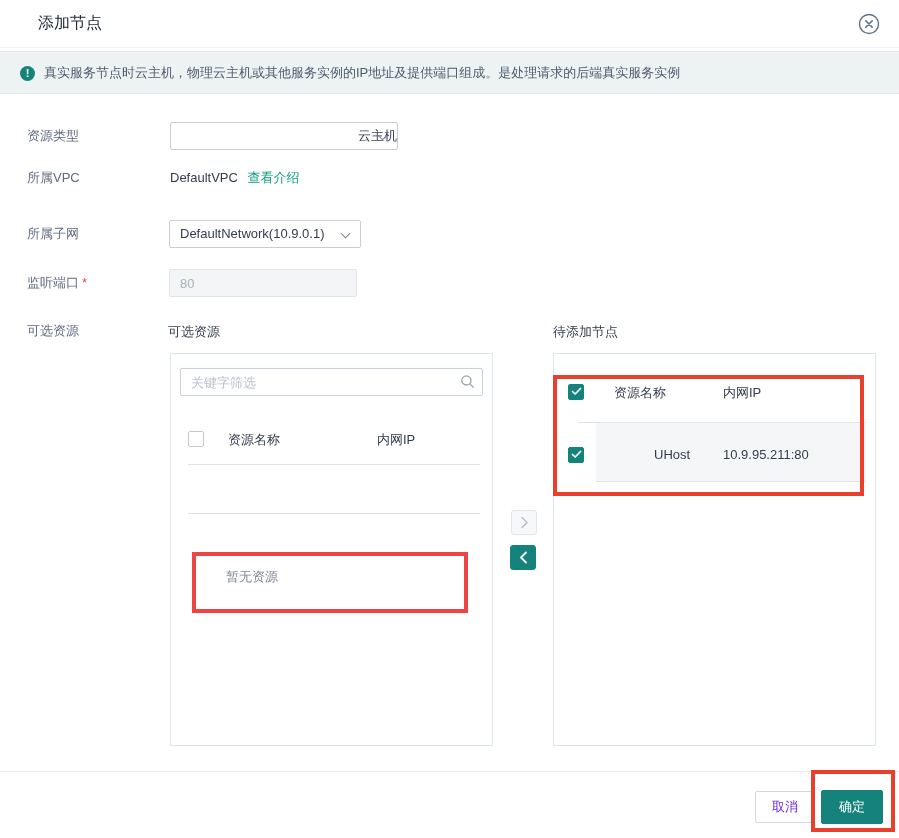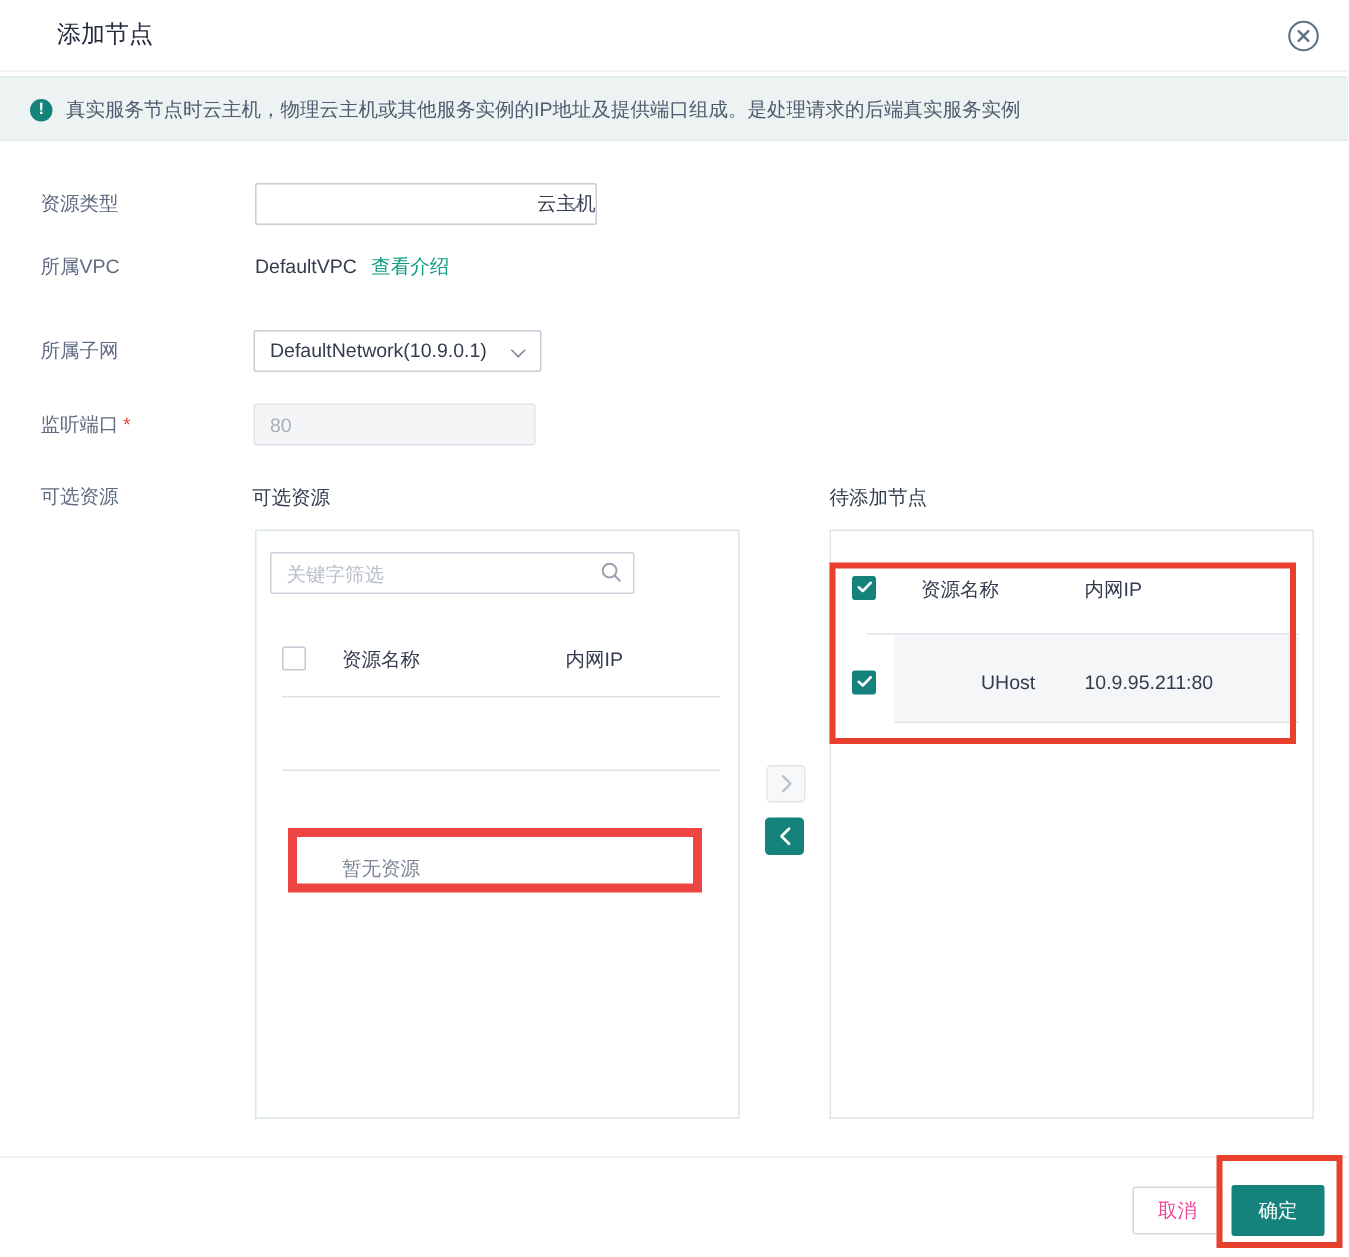--- a/index.html
+++ b/index.html
@@ -35,33 +35,33 @@
           transform:rotate(45deg); }
   .static-val { line-height:28px; color:#333c4d; }
   .link { color:#0f9c82; cursor:pointer; }
   .dis-input { left:169px; top:269px; width:188px; height:28px; background:#f3f5f7;
                border:1px solid #e0e4ea; border-radius:2px; color:#a9b0bb; padding-left:10px;
                font-size:13px; font-family:inherit; }
 
   
   .panel-heading { top:323px; color:#333c4d; }
   .panel { top:353px; width:323px; height:393px; border:1px solid #dbe7e6; background:#fff; }
-  .search-wrap { position:absolute; left:9px; top:14px; width:243px; height:28px; }
+  .search-wrap { position:absolute; left:9px; top:14px; width:303px; height:28px; }
   .search-input { width:100%; height:100%; border:1px solid #c9d0da; border-radius:2px;
                   padding:0 30px 0 10px; font-size:13px; font-family:inherit; color:#333c4d; }
   .search-input::placeholder { color:#b9c0cb; }
   .search-icon { position:absolute; right:8px; top:6px; }
 
   .checkbox { width:16px; height:16px; border:1px solid #c3cad4; border-radius:2px; background:#fff; cursor:pointer; }
   .checkbox.checked { background:#15837c; border-color:#15837c; }
   .checkbox svg { display:block; margin:2px auto 0; }
 
   .col-h { color:#333c4d; line-height:16px; }
   .divider { height:1px; background:#dfe4e9; }
-  .empty-box { left:192px; top:552px; width:276px; height:43px; border:6px solid #ef4444;
+  .empty-box { left:192px; top:552px; width:276px; height:61px; border:4px solid #ef4444;
                color:#7d8795; line-height:41px; padding-left:30px; }
 
   .tr-btn { width:26px; height:25px; border-radius:3px; text-align:center; }
   .tr-btn svg { margin-top:5px; }
   .tr-btn.disabled { background:#f7f8f9; border:1px solid #e2e5e9; cursor:default; }
   .tr-btn.active { background:#15837c; border:1px solid #15837c; cursor:pointer; }
 
   .row-bg { left:596px; top:423px; width:270px; height:58px; background:#f5f6f8; }
   .cell { line-height:16px; color:#333c4d; }
 
@@ -74,21 +74,21 @@
 
   
   .anno { border:4px solid #e8402c; z-index:10; pointer-events:none; }
   .anno1 { left:553px; top:375px; width:311px; height:121px; }
   .anno2 { left:811px; top:770px; width:84px; height:62px; }
 
   
   .footer-line { left:0; top:771px; width:899px; height:1px; background:#e9ebee; }
   .btn { border-radius:2px; text-align:center; font-size:13px; cursor:pointer; font-family:inherit; }
   .btn-cancel { left:755px; top:791px; width:60px; height:32px; background:#fff;
-                border:1px solid #d3d8de; color:#ec4899; line-height:30px; }
+                border:1px solid #d3d8de; color:#6d28d9; line-height:30px; }
   .btn-confirm { left:821px; top:790px; width:62px; height:34px; background:#15837c;
                  border:1px solid #15837c; color:#fff; line-height:32px; }
 </style>
 </head>
 <body>
 
 <div id="modal">
 
   <div class="abs title">添加节点</div>
   <div class="abs close-btn">

